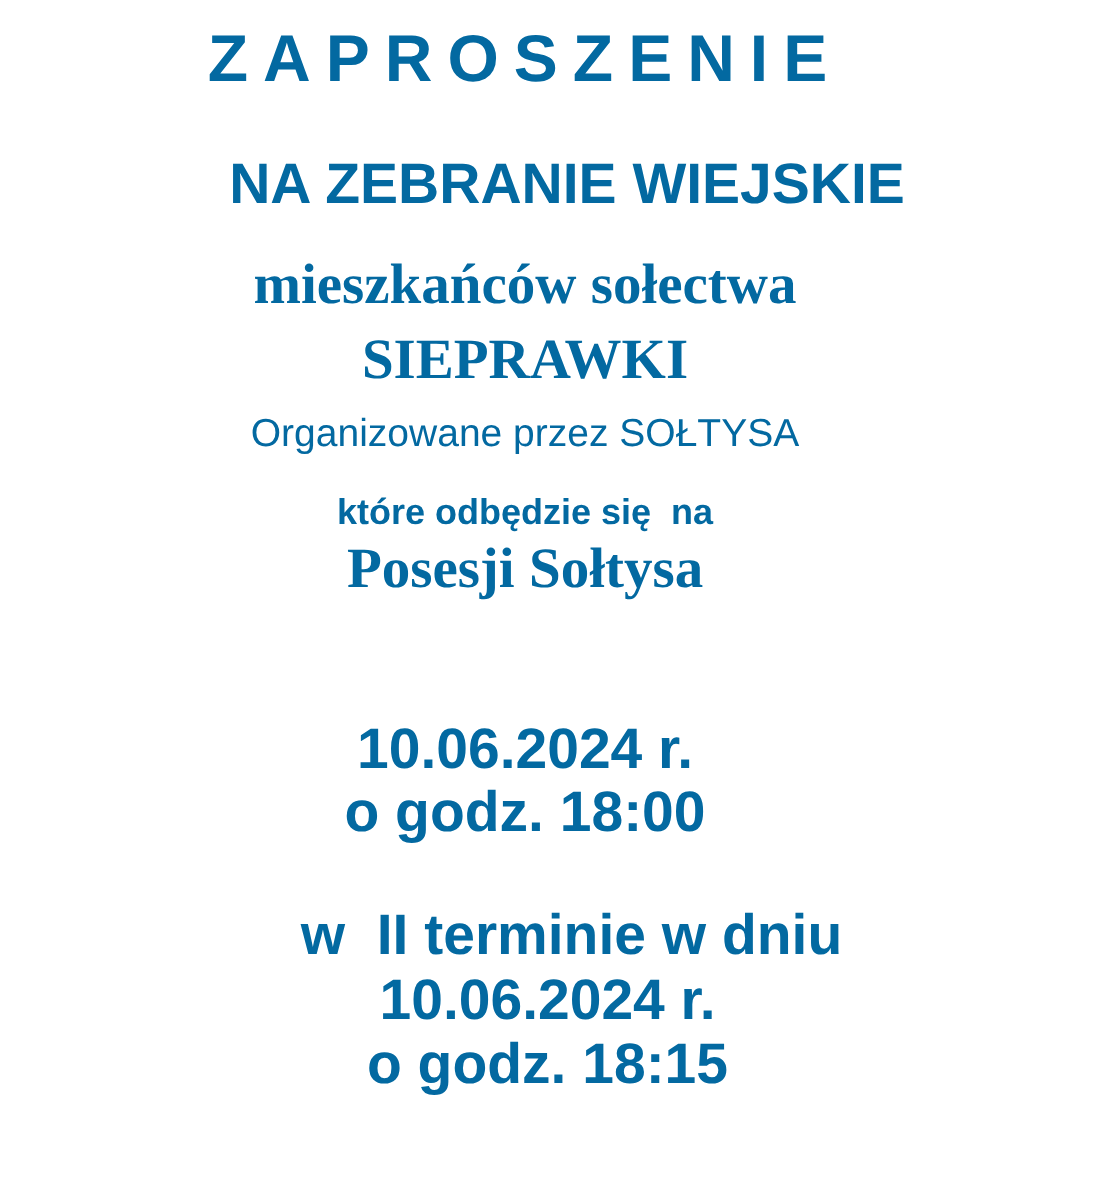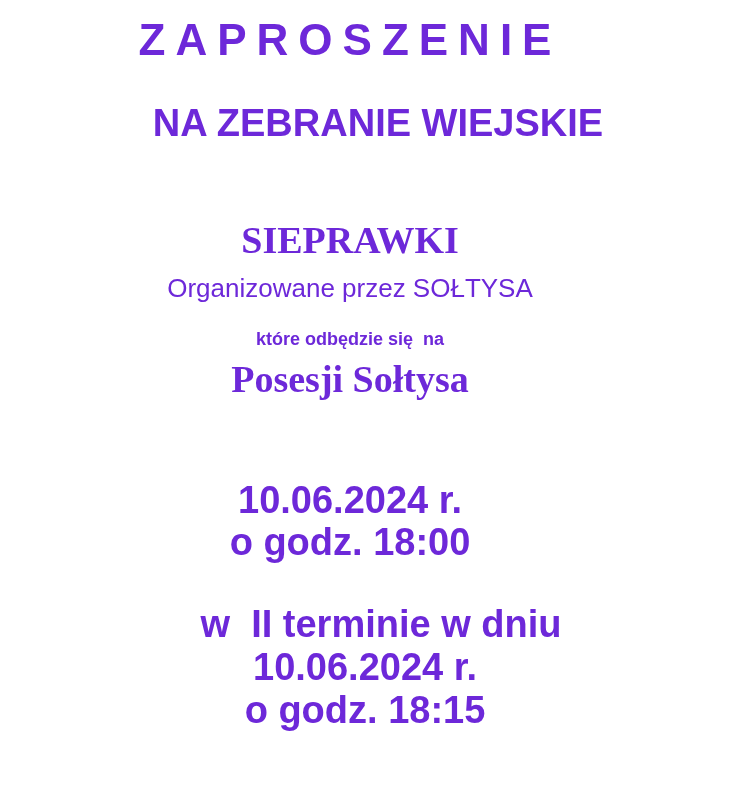--- a/index.html
+++ b/index.html
@@ -14,21 +14,21 @@
     background: #ffffff;
     overflow: hidden;
     color: #000000;
   }
   .line {
     position: absolute;
     left: 0;
     width: 700px;           
     text-align: center;
     line-height: 1;
-    color: #6d28d9;
+    color: #0369a1;
     white-space: pre-wrap;  
   }
   .wide {
     width: 730px;           
   }
   .sans-bold {
     font-family: "Liberation Sans", sans-serif;
     font-weight: 700;
   }
   .sans-reg {
@@ -38,40 +38,41 @@
   .serif-bold {
     font-family: "Liberation Serif", serif;
     font-weight: 700;
   }
 
   .title        { top: 18px;  font-size: 44px; letter-spacing: 10px; }
   .subtitle     { top: 104px; font-size: 38px; padding-left: 28px; }
   .audience     { top: 171px; font-size: 38px; }
   .village      { top: 221px; font-size: 38px; }
   .organizer    { top: 275px; font-size: 26px; }
-  .venue-intro  { top: 330px; font-size: 18px; }
+  .venue-intro  { top: 330px; font-size: 24px; }
   .venue        { top: 360px; font-size: 38px; }
 
   .t1-label     { top: 441px; font-size: 38px; }
   .t1-date      { top: 481px; font-size: 38px; }
   .t1-time      { top: 523px; font-size: 38px; }
 
   .t2-label     { top: 605px; font-size: 38px; padding-left: 16px; }
   .t2-date      { top: 648px; font-size: 38px; }
   .t2-time      { top: 691px; font-size: 38px; }
 </style>
 </head>
 <body>
 
 <div class="page">
 
   <div class="line sans-bold title">ZAPROSZENIE</div>
 
   <div class="line sans-bold subtitle">NA ZEBRANIE WIEJSKIE</div>
 
+  <div class="line serif-bold audience">mieszkańców sołectwa</div>
 
   <div class="line serif-bold village">SIEPRAWKI</div>
 
   <div class="line sans-reg organizer">Organizowane przez SOŁTYSA</div>
 
   <div class="line sans-bold venue-intro">które odbędzie się  na</div>
 
   <div class="line serif-bold venue">Posesji Sołtysa</div>
 
 

